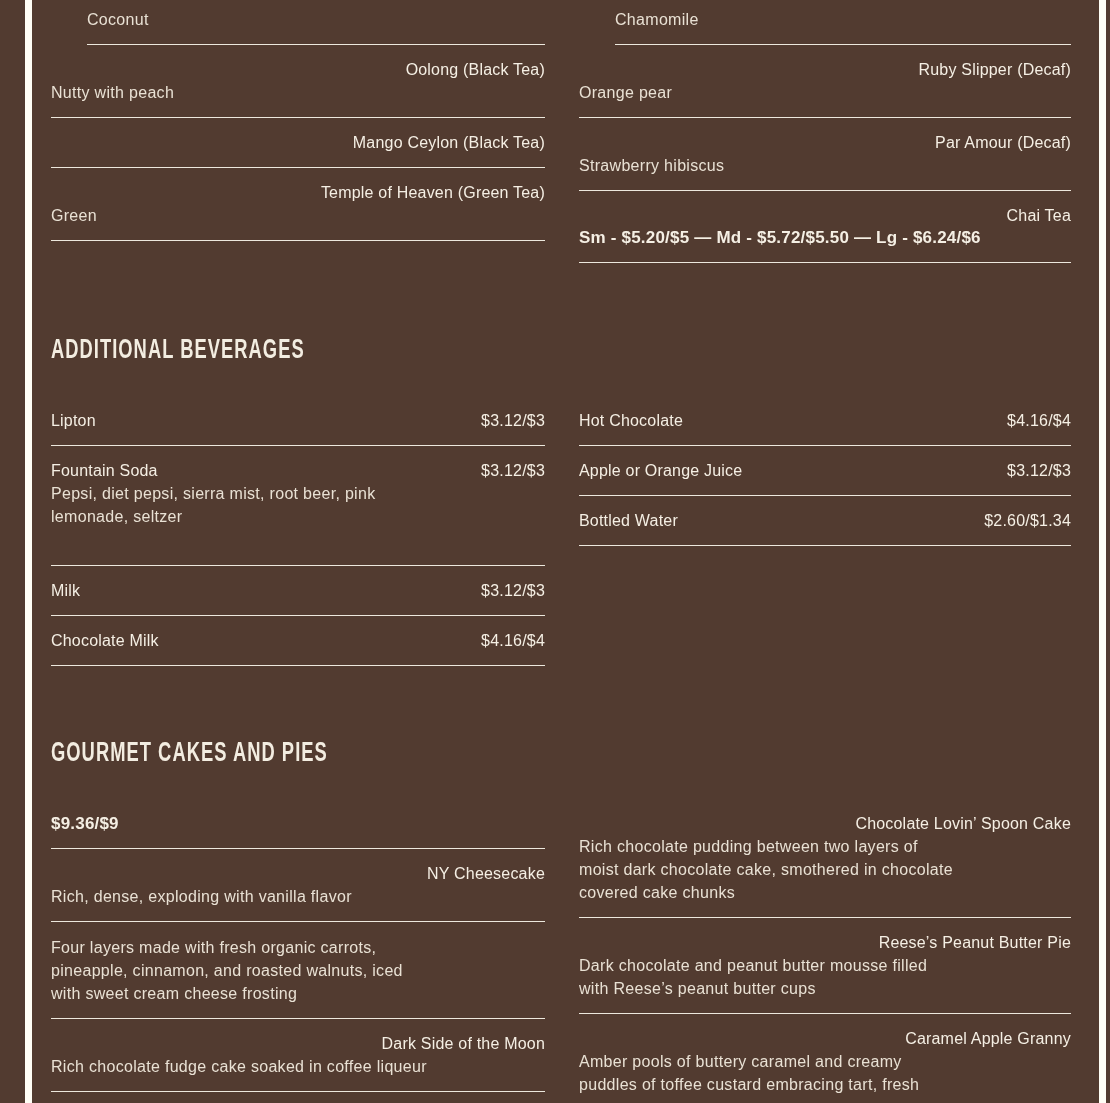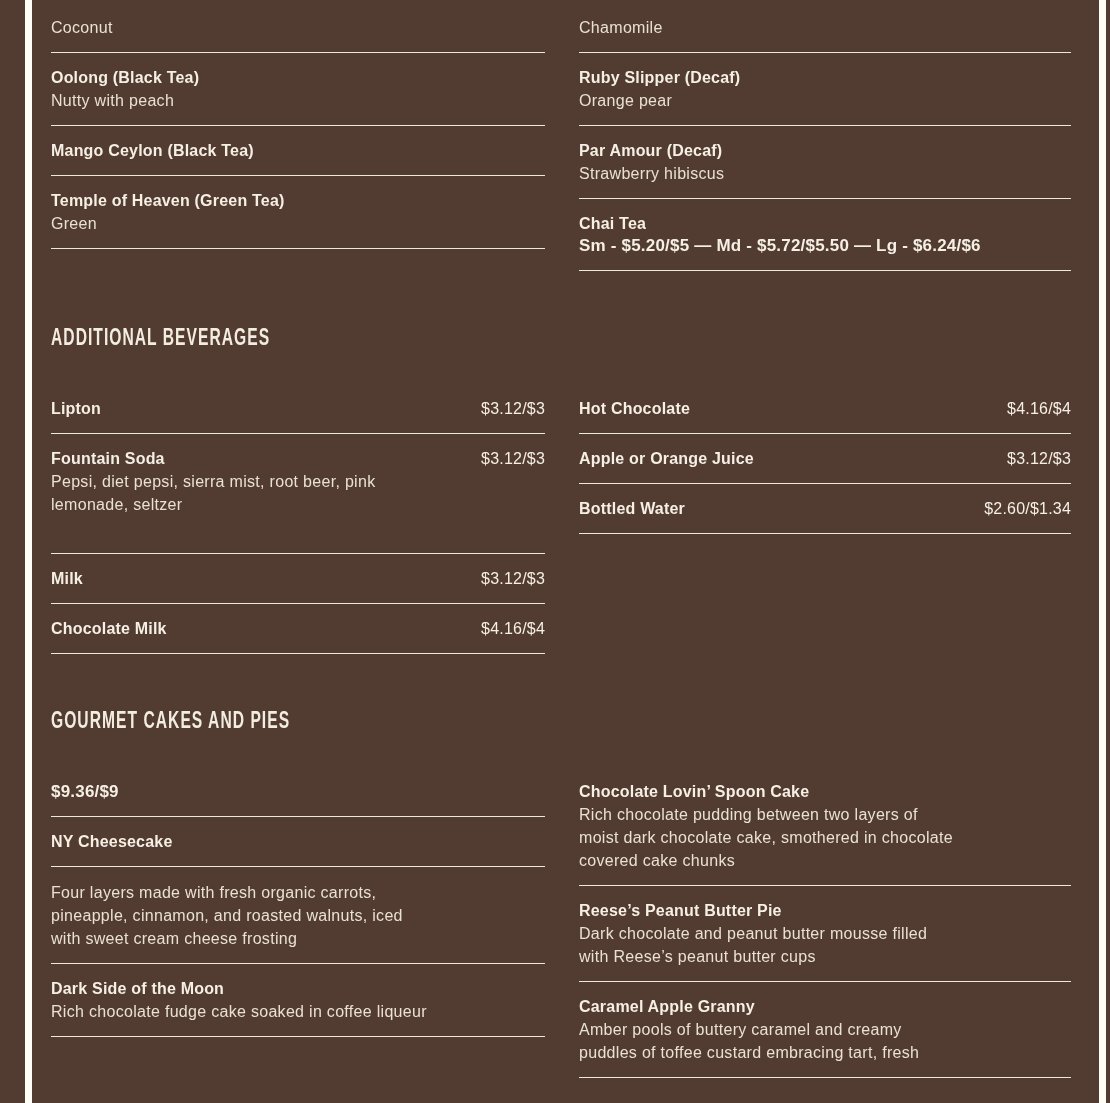--- a/index.html
+++ b/index.html
@@ -12,38 +12,38 @@
   .edge{position:absolute;top:0;height:1103px;width:7px;background:#FFFEF6;}
   .edge.left{left:25px;}
   .edge.right{left:1099px;}
 
   .content{position:absolute;left:51px;top:0;width:1020px;}
 
   .cols{display:grid;grid-template-columns:494px 492px;column-gap:34px;align-items:start;}
   .col{min-width:0;}
 
   .item{padding:14px 0 13px;border-bottom:1px solid rgba(251,247,237,.92);}
-  .cols.teas .col > .item:first-child{padding-top:16px;}
+  .cols.teas .col > .item:first-child{padding-top:8px;margin-left:36px;}
   .item.pad-lg{padding-bottom:37px;}
 
   .title{
-    font-size:16px;font-weight:700;color:#F5EFE4;
-    line-height:22px;letter-spacing:.2px;
+    font-size:16px;font-weight:400;color:#F5EFE4;
+    line-height:22px;letter-spacing:.2px;text-align:right;
   }
   .desc{
     font-size:16px;font-weight:400;color:#E9E1D4;
     line-height:23px;letter-spacing:.3px;white-space:pre-line;
   }
   .rowline{display:flex;justify-content:space-between;align-items:baseline;}
   .price{font-size:16px;font-weight:400;color:#F5EFE4;line-height:22px;letter-spacing:.2px;white-space:nowrap;text-align:right;}
   .note{font-size:17px;font-weight:700;color:#F5EFE4;line-height:22px;letter-spacing:.2px;}
   .note.gap{}
 
   .section-heading{
-    margin:53px 0 34px;font-size:23px;font-weight:700;color:#F3EDE1;
+    margin:73px 0 34px;font-size:27px;font-weight:700;color:#F3EDE1;
     line-height:26px;
   }
   .section-heading .squeeze{
     display:inline-block;transform:scaleX(.68);transform-origin:0 50%;
     letter-spacing:1.5px;white-space:nowrap;
   }
 </style>
 </head>
 <body>
 
@@ -143,20 +143,21 @@
 
   <h2 class="section-heading"><span class="squeeze">GOURMET CAKES AND PIES</span></h2>
 
   <section class="cols">
     <div class="col">
       <div class="item">
         <div class="note">$9.36/$9</div>
       </div>
       <div class="item">
         <div class="title">NY Cheesecake</div>
+        <div class="desc">Rich, dense, exploding with vanilla flavor</div>
       </div>
       <div class="item">
         <div class="desc">Four layers made with fresh organic carrots,
 pineapple, cinnamon, and roasted walnuts, iced
 with sweet cream cheese frosting</div>
       </div>
       <div class="item">
         <div class="title">Dark Side of the Moon</div>
         <div class="desc">Rich chocolate fudge cake soaked in coffee liqueur</div>
       </div>

